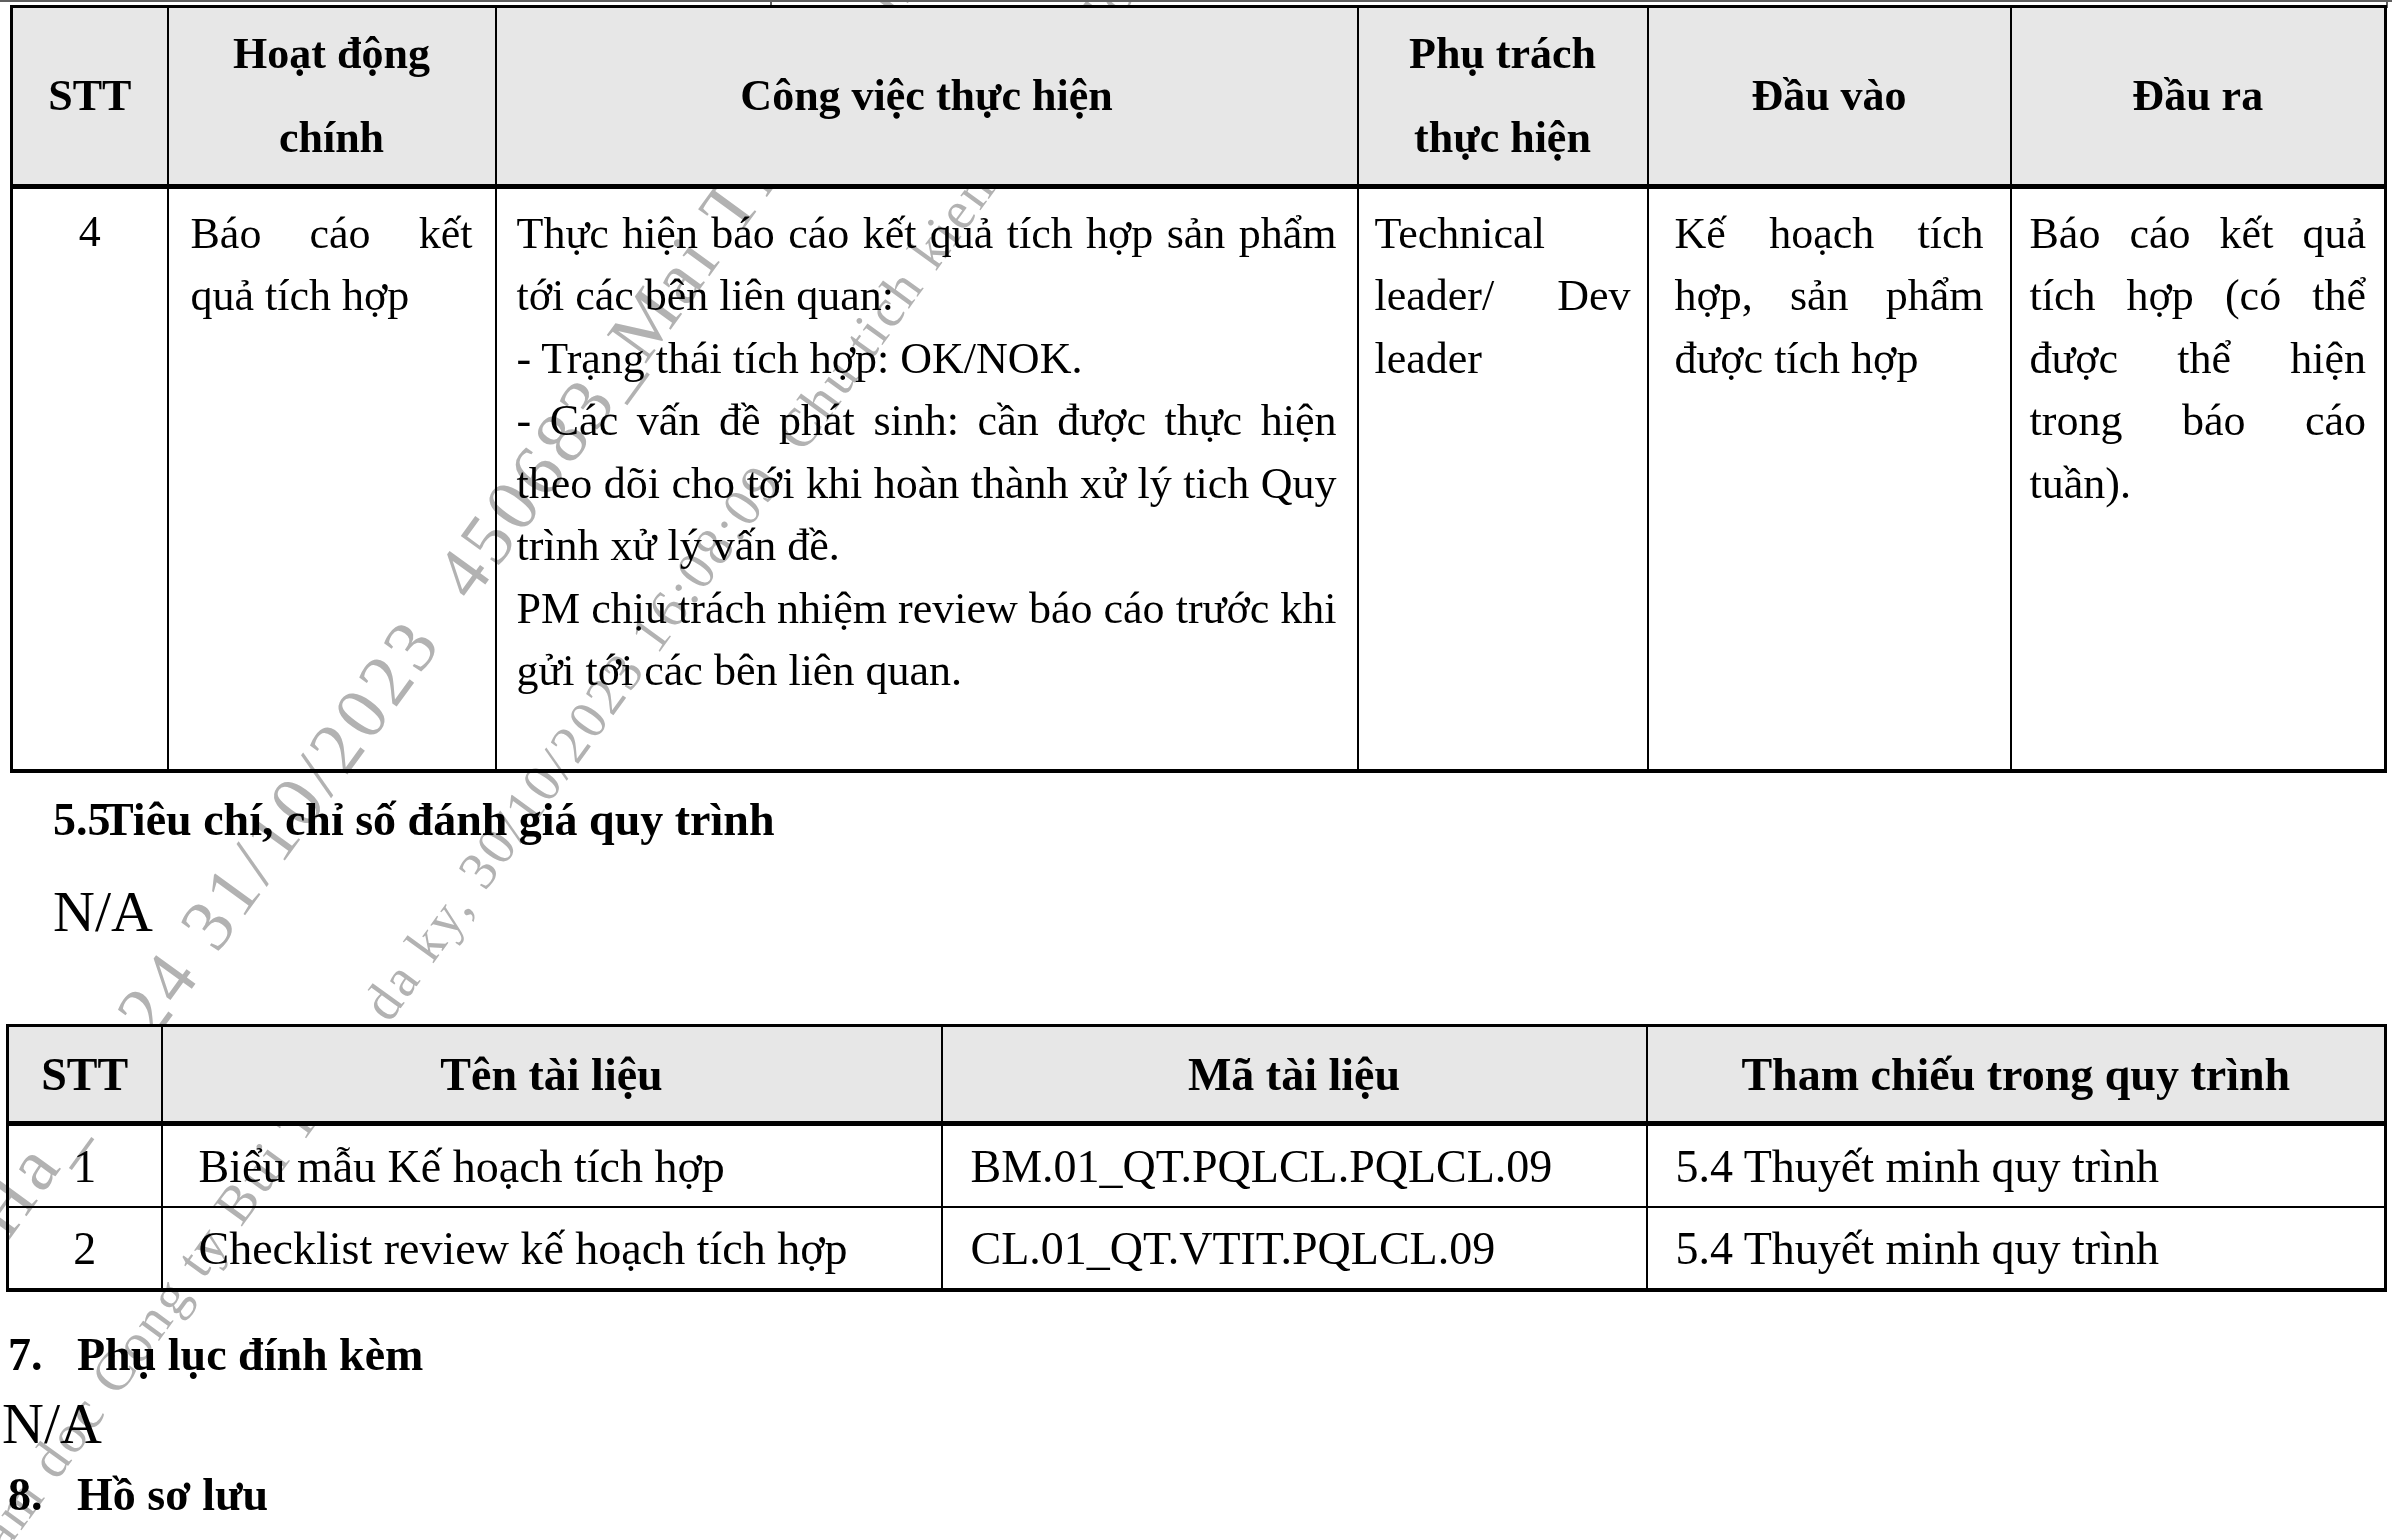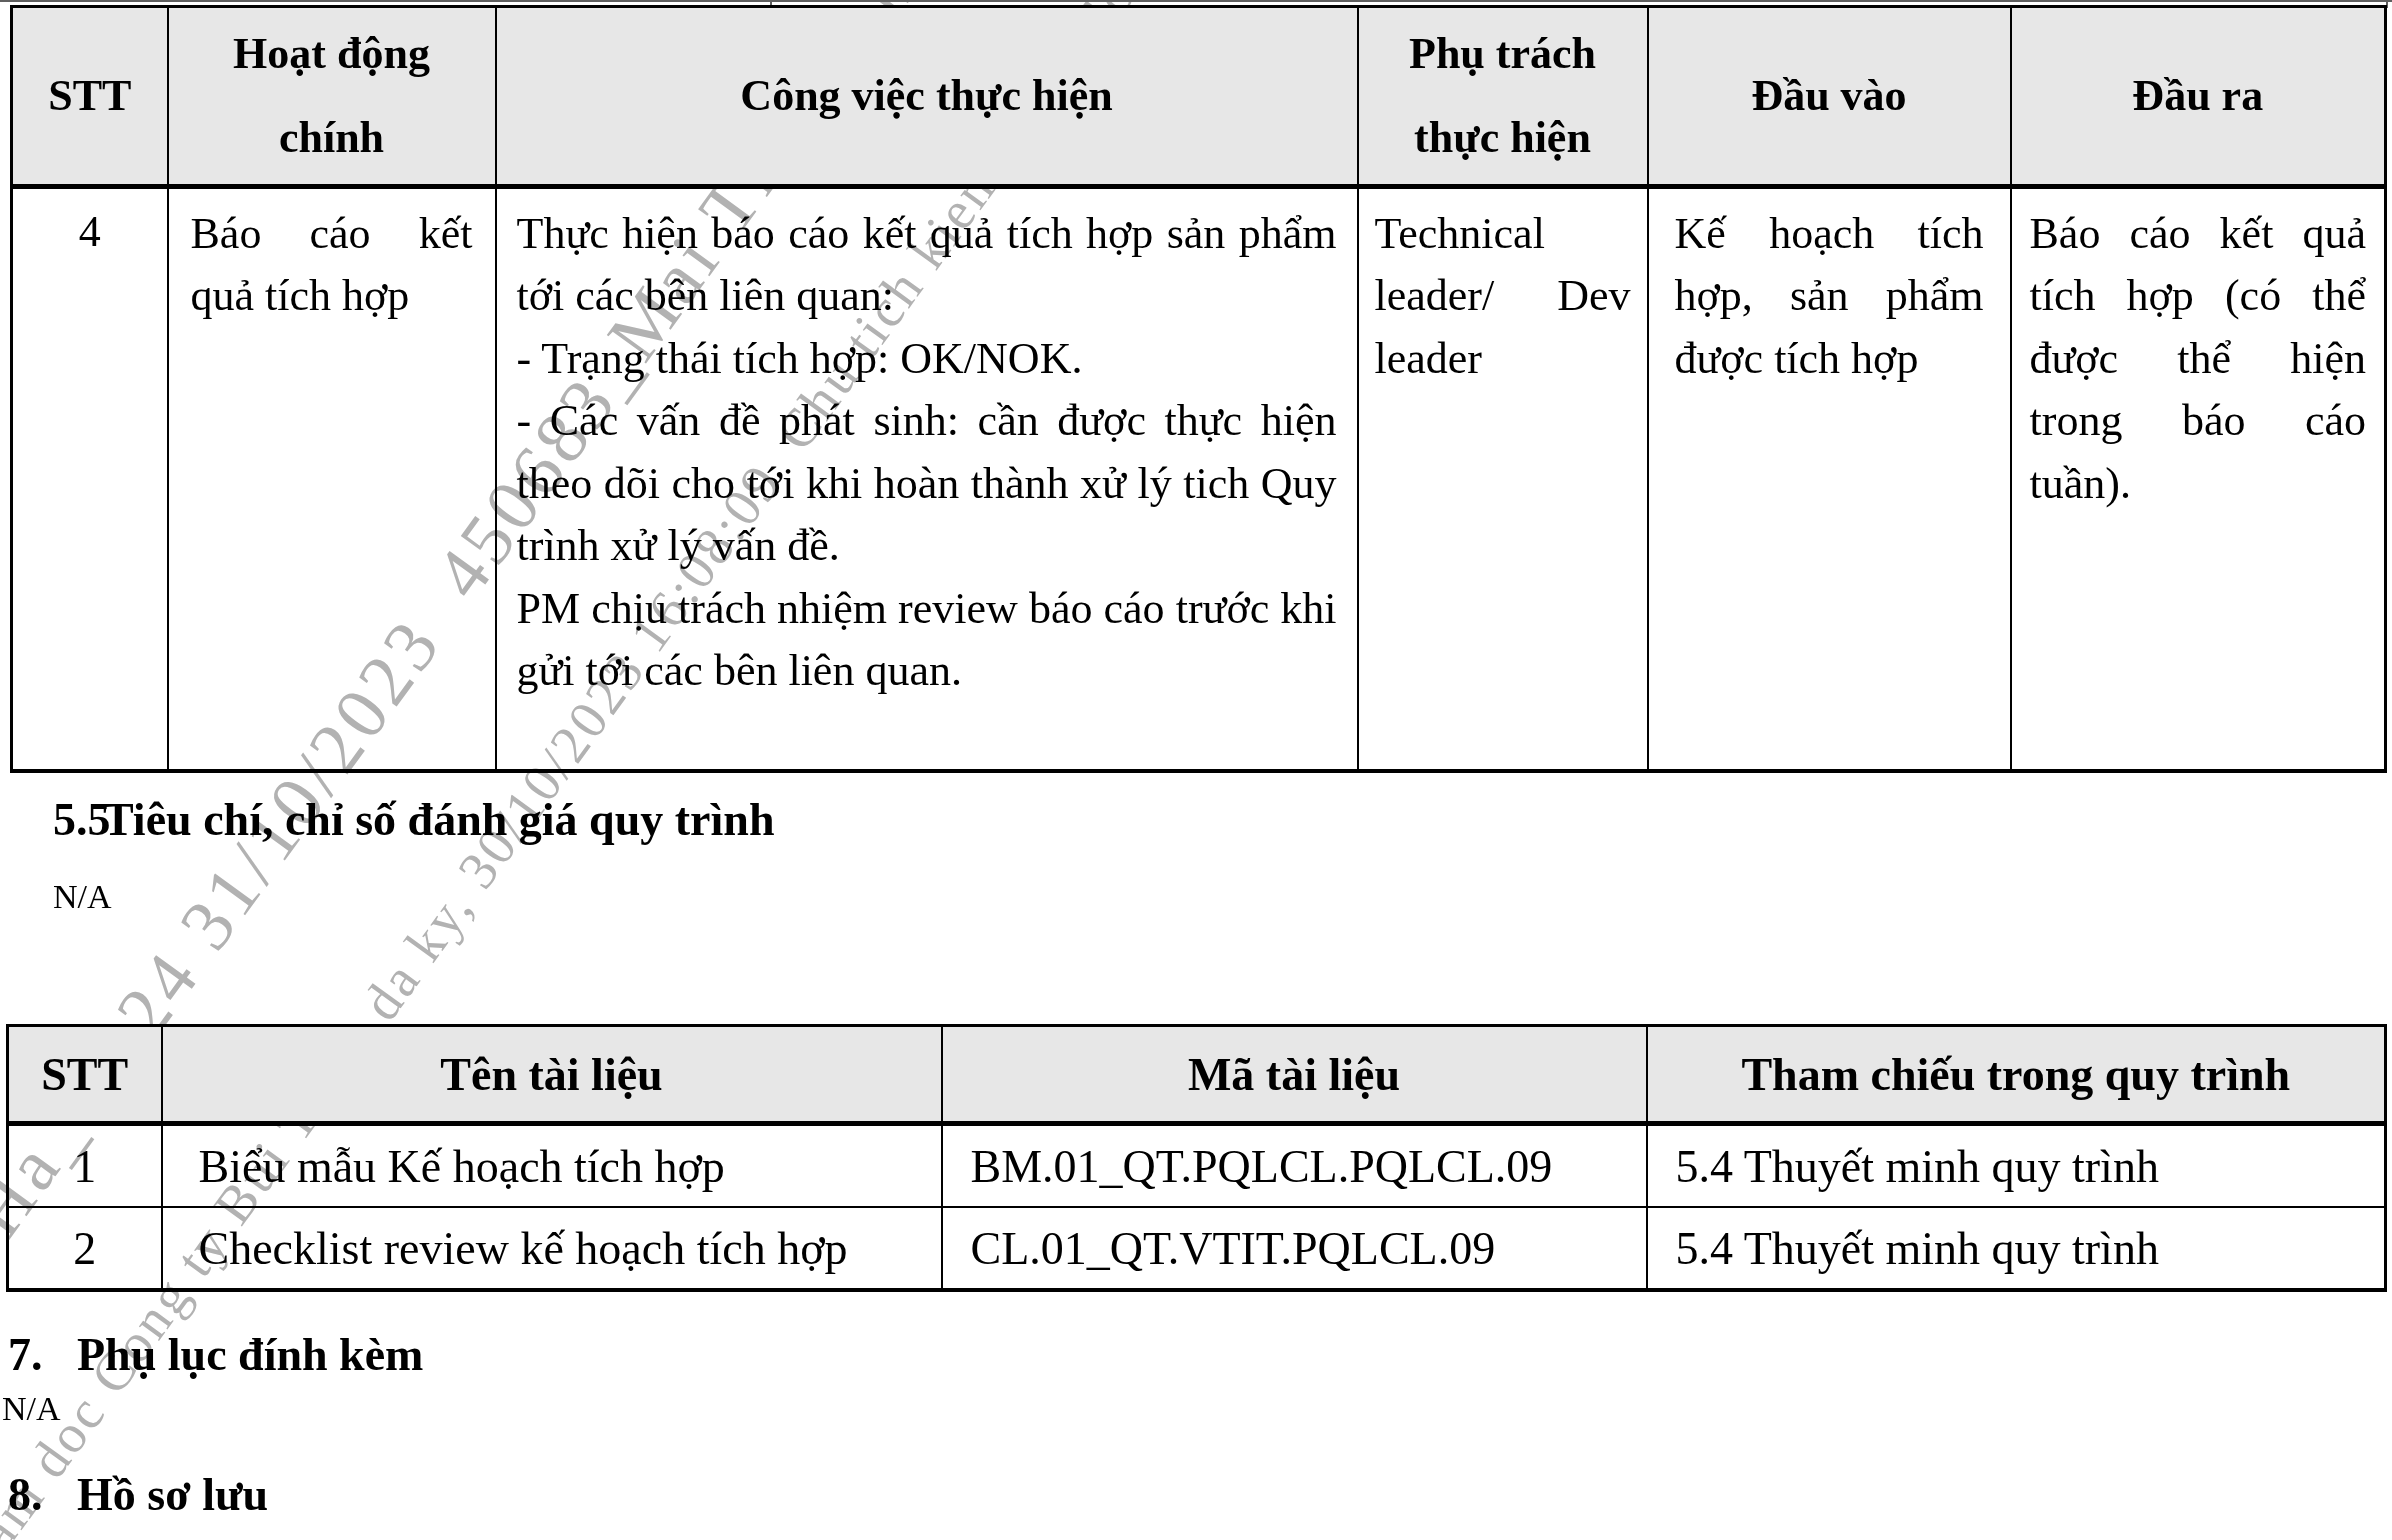--- a/index.html
+++ b/index.html
@@ -70,21 +70,21 @@
   
   .heading { position:absolute; font-weight:bold; font-size:46px; white-space:nowrap; }
   .heading .hnum { display:inline-block; }
   .h55 { left:53px; top:793px; }
   .h55 .hnum { width:50px; }
   .h6  { left:8px;  top:951px; }
   .h7  { left:8px;  top:1328px; }
   .h8  { left:8px;  top:1468px; }
   .h6 .hnum, .h7 .hnum, .h8 .hnum { width:69px; }
 
-  .na { position:absolute; font-size:34px; }
+  .na { position:absolute; font-size:58px; }
   .na-1 { left:53px; top:878px; }
   .na-2 { left:2px;  top:1390px; }
 </style>
 </head>
 <body>
 
 <div class="page">
 
   <div class="wm wm-a">Ha_14:24 31/10/2023  450683_Mai Thi Thanh</div>
   <div class="wm wm-b">Giam doc Cong ty Bui Trinh da ky, 30/10/2023 16:08:09  Chu tich kiem Giam doc</div>

